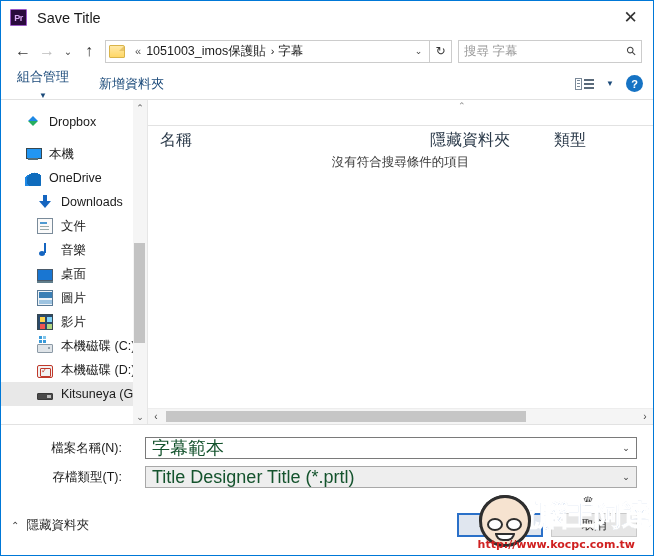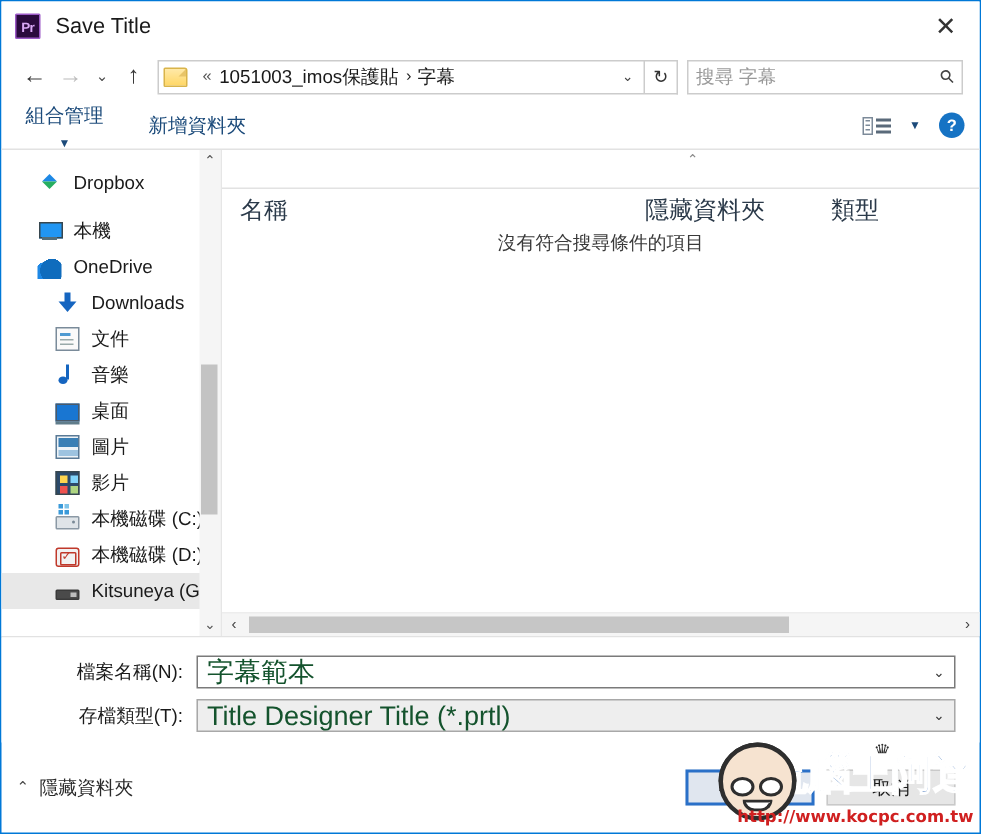--- a/index.html
+++ b/index.html
@@ -347,20 +347,21 @@
   }
 
   
   .form {
     flex: none; padding: 12px 16px 0 16px;
     background: #ffffff;
   }
   .form-row {
     display: flex; align-items: center;
     margin-bottom: 7px;
+    gap: 14px;
   }
   .form-label {
     width: 114px; flex: none; text-align: right;
     padding-right: 9px;
     font-size: 12.5px; color: #1a1a1a;
   }
   .combo {
     flex: 1; height: 22px;
     border: 1px solid #7a7a7a;
     display: flex; align-items: center;
@@ -435,21 +436,21 @@
     font-size: 29px; font-weight: bold; color: #1552a8;
     letter-spacing: -1px;
     -webkit-text-stroke: 1px #ffffff;
     font-family: "DejaVu Sans", sans-serif;
   }
   .wm-crown {
     position: absolute; right: 57px; bottom: 44px;
     font-size: 13px; color: #2e2e2e;
   }
   .wm-url {
-    position: absolute; right: 2px; bottom: 2px;
+    position: absolute; right: 16px; bottom: 2px;
     font-size: 11px; font-weight: bold; color: #d02020;
     font-family: "DejaVu Sans", sans-serif;
   }
 </style>
 </head>
 <body>
 
 <div class="dialog">
 
   <div class="titlebar">

